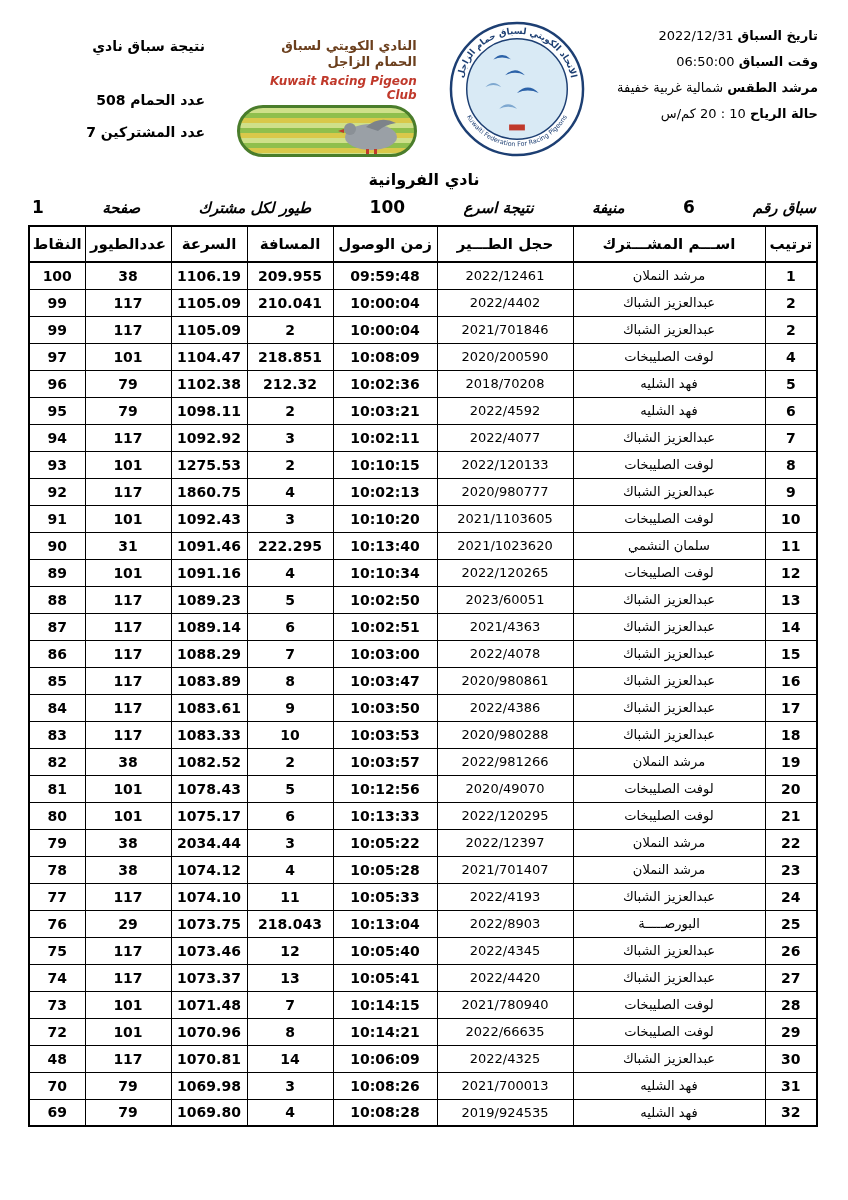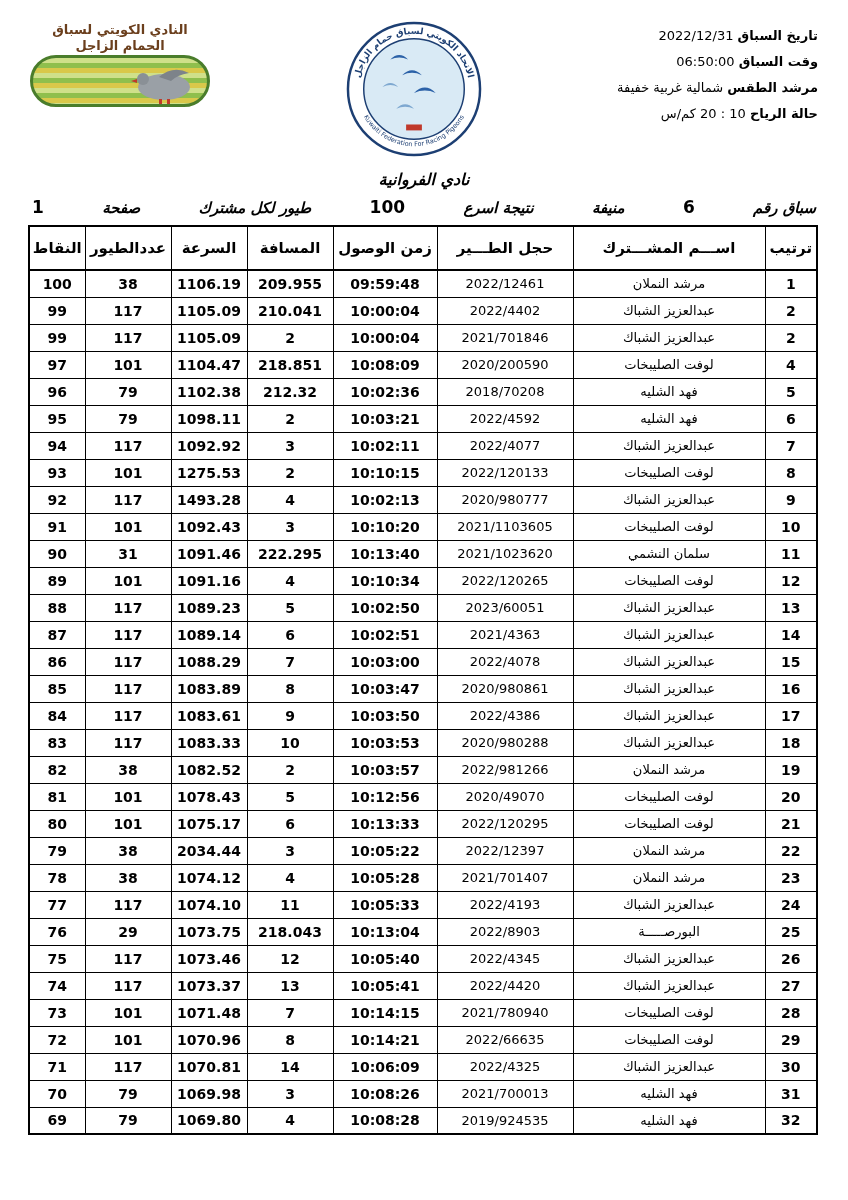--- a/index.html
+++ b/index.html
@@ -12,53 +12,53 @@
 
   
   .top { display:flex; justify-content:space-between; align-items:flex-start; height:152px; }
   .race-info { width:200px; font-size:13px; padding-top:12px; }
   .race-info .line { margin-bottom:11px; white-space:nowrap; }
   .lbl { font-weight:bold; }
   .val { font-weight:normal; }
 
   .fed-logo { width:138px; height:138px; flex:0 0 auto; margin-top:4px; }
 
-  .club-logo { width:180px; flex:0 0 auto; margin-top:6px; text-align:center; }
+  .club-logo { width:180px; flex:0 0 auto; margin-top:22px; text-align:right; }
   .calligraphy { color:#6b3f1d; font-weight:bold; font-size:13px; line-height:1.25; }
   .club-script { color:#c0392b; font-style:italic; font-weight:bold; font-size:12px; margin:3px 0; }
   .club-banner {
     height:52px; border:3px solid #4a7d2b; border-radius:26px; position:relative; overflow:hidden;
     background:repeating-linear-gradient(180deg, #cfe08a 0 5px, #8fbf4d 5px 10px, #d9c84a 10px 15px);
   }
   .club-banner svg { position:absolute; right:8px; top:5px; }
 
   .result-info { width:175px; font-size:14px; font-weight:bold; padding-top:22px; text-align:right; }
   .result-info .title { margin-bottom:38px; }
   .result-info .line { margin-bottom:16px; white-space:nowrap; }
 
   
-  .club-name { text-align:center; font-weight:bold; font-size:16px; margin-top:2px;font-style:italic; }
+  .club-name { text-align:center; font-weight:bold; font-size:16px; margin-top:2px; }
   .season-row {
     display:flex; align-items:baseline; justify-content:space-between;
     font-weight:bold; margin-top:8px; padding:0 2px;
   }
   .season-big { font-size:20px; }
   .season-mid { font-size:15px;font-style:italic; }
   .season-num { font-size:17px; }
 
   
   table.results {
     border-collapse:collapse; table-layout:fixed; width:788px;
     margin-top:8px; border:2px solid #000;
   }
   .results th, .results td {
     border:1px solid #000; text-align:center; vertical-align:middle;
     overflow:hidden; white-space:nowrap; padding:0 2px;
   }
-  .results th { font-size:15px; font-weight:bold; height:44px; border-bottom-width:2px; }
+  .results th { font-size:15px; font-weight:bold; height:36px; border-bottom-width:2px; }
   .results td { height:27px; font-size:14px; font-weight:bold; }
   .results td.c-name, .results td.c-ring { font-weight:normal; font-size:13px; }
 </style>
 </head>
 <body>
 
 <div class="page">
 
   <div class="top">
 
@@ -99,32 +99,44 @@
         <path d="M58 56 q10 -10 20 0 q-10 -5 -20 0 Z" fill="#2c62a8"></path>
         <path d="M70 74 q11 -11 22 0 q-11 -5 -22 0 Z" fill="#2c62a8"></path>
         <path d="M52 90 q9 -9 18 0 q-9 -4 -18 0 Z" fill="#7ea8d0"></path>
         <path d="M38 68 q8 -8 16 0 q-8 -4 -16 0 Z" fill="#7ea8d0"></path>
       </g>
       <rect x="62" y="106" width="16" height="6" fill="#c0392b"></rect>
     </svg>
 
     <div class="club-logo">
       <div class="calligraphy">النادي الكويتي لسباق الحمام الزاجل</div>
+      <div class="club-script">Kuwait Racing Pigeon Club</div>
       <div class="club-banner">
         <svg width="70" height="42" viewBox="0 0 70 42" aria-hidden="true">
           <ellipse cx="35" cy="24" rx="26" ry="13" fill="#9aa0a6"></ellipse>
           <path d="M30 14 q14 -12 30 -4 q-12 2 -18 8 Z" fill="#7d838a"></path>
           <circle cx="14" cy="16" r="6" fill="#8a9096"></circle>
           <path d="M8 16 l-6 2 l6 2 Z" fill="#c0392b"></path>
           <rect x="30" y="36" width="3" height="6" fill="#c0392b"></rect>
           <rect x="38" y="36" width="3" height="6" fill="#c0392b"></rect>
         </svg>
       </div>
     </div>
 
+    <div class="result-info">
+      <div class="title">نتيجة سباق نادي</div>
+      <div class="line">
+        <span>عدد الحمام</span>
+        <span>508</span>
+      </div>
+      <div class="line">
+        <span>عدد المشتركين</span>
+        <span>7</span>
+      </div>
+    </div>
 
   </div>
 
   <div class="club-name">نادي الفروانية</div>
 
   <div class="season-row">
     <span class="season-mid">سباق رقم</span>
     <span class="season-num">6</span>
     <span class="season-mid">منيفة</span>
     <span class="season-mid">نتيجة اسرع</span>
@@ -237,21 +249,21 @@
     <td class="c-speed">1275.53</td>
     <td class="c-birds">101</td>
     <td class="c-points">93</td>
   </tr>
         <tr>
     <td class="c-rank">9</td>
     <td class="c-name">عبدالعزيز الشباك</td>
     <td class="c-ring">2020/980777</td>
     <td class="c-arrival">10:02:13</td>
     <td class="c-distance">4</td>
-    <td class="c-speed">1493.28</td>
+    <td class="c-speed">1860.75</td>
     <td class="c-birds">117</td>
     <td class="c-points">92</td>
   </tr>
         <tr>
     <td class="c-rank">10</td>
     <td class="c-name">لوفت الصليبخات</td>
     <td class="c-ring">2021/1103605</td>
     <td class="c-arrival">10:10:20</td>
     <td class="c-distance">3</td>
     <td class="c-speed">1092.43</td>
@@ -449,21 +461,21 @@
     <td class="c-points">72</td>
   </tr>
         <tr>
     <td class="c-rank">30</td>
     <td class="c-name">عبدالعزيز الشباك</td>
     <td class="c-ring">2022/4325</td>
     <td class="c-arrival">10:06:09</td>
     <td class="c-distance">14</td>
     <td class="c-speed">1070.81</td>
     <td class="c-birds">117</td>
-    <td class="c-points">71</td>
+    <td class="c-points">48</td>
   </tr>
         <tr>
     <td class="c-rank">31</td>
     <td class="c-name">فهد الشليه</td>
     <td class="c-ring">2021/700013</td>
     <td class="c-arrival">10:08:26</td>
     <td class="c-distance">3</td>
     <td class="c-speed">1069.98</td>
     <td class="c-birds">79</td>
     <td class="c-points">70</td>

